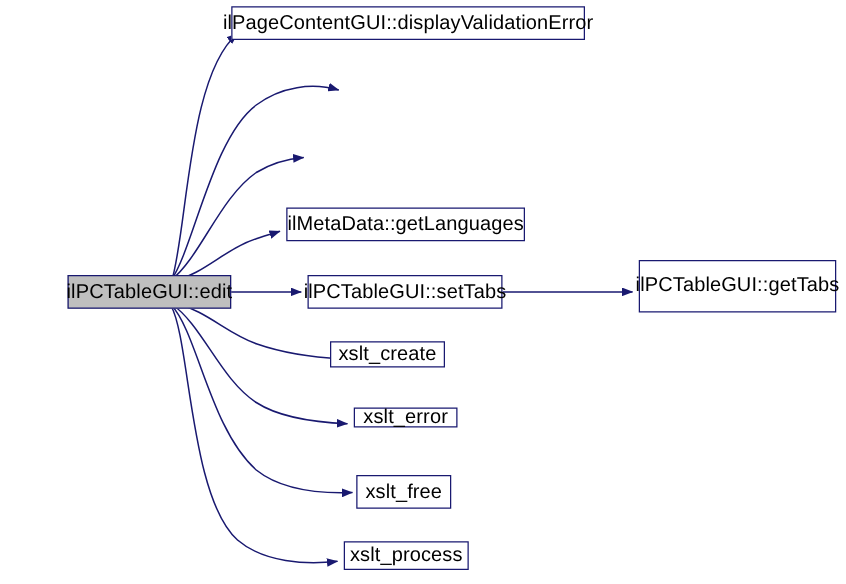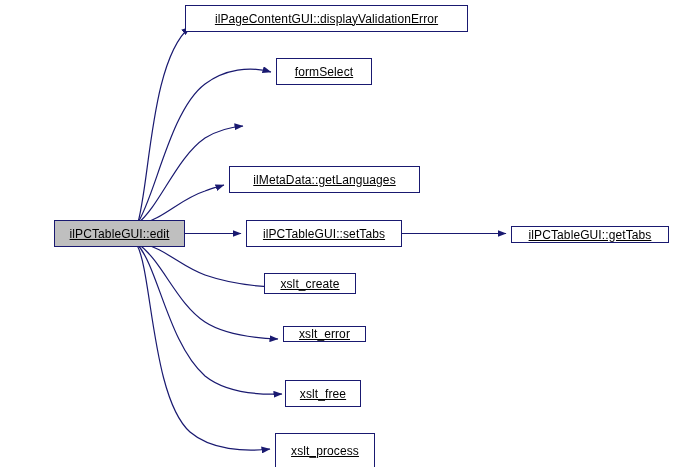--- a/index.html
+++ b/index.html
@@ -22,28 +22,27 @@
     width: 677px;
     height: 467px;
     pointer-events: none;
   }
   .node {
     position: absolute;
     box-sizing: border-box;
     border: 1px solid #191970;
     background: #ffffff;
     color: #000000;
-    font-size: 12px;
+    font-size: 16px;
     line-height: 1;
     display: flex;
     align-items: center;
     justify-content: center;
     white-space: nowrap;
     letter-spacing: 0.1px;
-    text-decoration: underline;
   }
   .node.root {
     background: #bfbfbf;
   }
 </style>
 </head>
 <body>
 
 <div id="canvas">
   <svg class="edges" viewBox="0 0 677 467">
@@ -65,37 +64,34 @@
       <path d="M 402 233.5 L 506 233.5"></path>
     </g>
   </svg>
 
   <div class="node root" style="left:6px; top:220px; width:131px; height:27px;margin-left:48px;">
     <span>ilPCTableGUI::edit</span>
   </div>
   <div class="node" style="left:185px; top:5px; width:283px; height:27px;">
     <span>ilPageContentGUI::displayValidationError</span>
   </div>
-  <div class="node" style="left:276px; top:58px; width:96px; height:27px;">
-    <span>formSelect</span>
-  </div>
   <div class="node" style="left:246px; top:220px; width:156px; height:27px;">
     <span>ilPCTableGUI::setTabs</span>
   </div>
   <div class="node" style="left:229px; top:166px; width:191px; height:27px;">
     <span>ilMetaData::getLanguages</span>
   </div>
   <div class="node" style="left:264px; top:273px; width:92px; height:21px;">
     <span>xslt_create</span>
   </div>
   <div class="node" style="left:283px; top:326px; width:83px; height:16px;">
     <span>xslt_error</span>
   </div>
   <div class="node" style="left:285px; top:380px; width:76px; height:27px;">
     <span>xslt_free</span>
   </div>
-  <div class="node" style="left:275px; top:433px; width:100px; height:35px;">
+  <div class="node" style="left:275px; top:433px; width:100px; height:23px;">
     <span>xslt_process</span>
   </div>
-  <div class="node" style="left:511px; top:226px; width:158px; height:17px;">
+  <div class="node" style="left:511px; top:208px; width:158px; height:42px;">
     <span>ilPCTableGUI::getTabs</span>
   </div>
 </div>
 
 </body></html>

